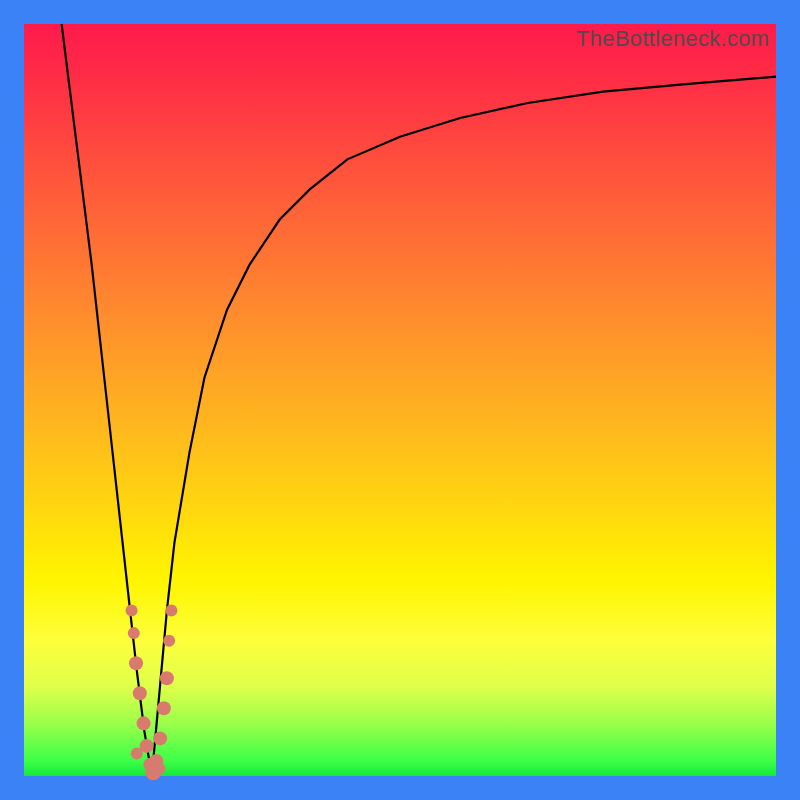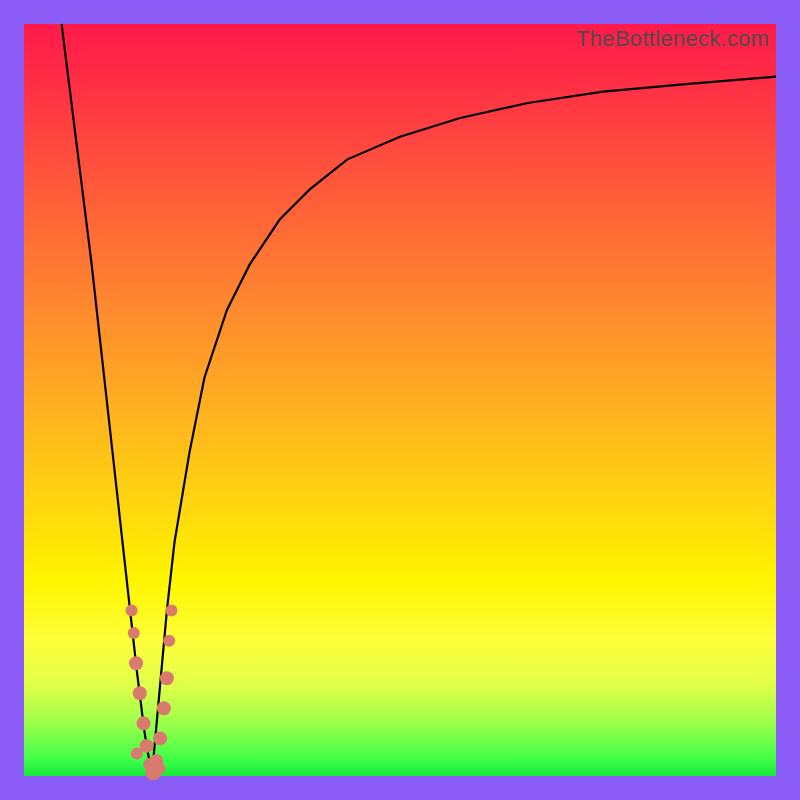--- a/index.html
+++ b/index.html
@@ -8,21 +8,21 @@
     width: 800px;
     height: 800px;
     overflow: hidden;
     background: #000;
     font-family: Arial, Helvetica, sans-serif;
   }
   .frame {
     position: absolute;
     left: 0; top: 0;
     width: 800px; height: 800px;
-    background: #8b5cf6;
+    background: #3b82f6;
   }
   .plot {
     position: absolute;
     left: 24px;
     top: 24px;
     width: 752px;
     height: 752px;
     
     background: linear-gradient(to bottom,
       #ff1a4b 0%,

